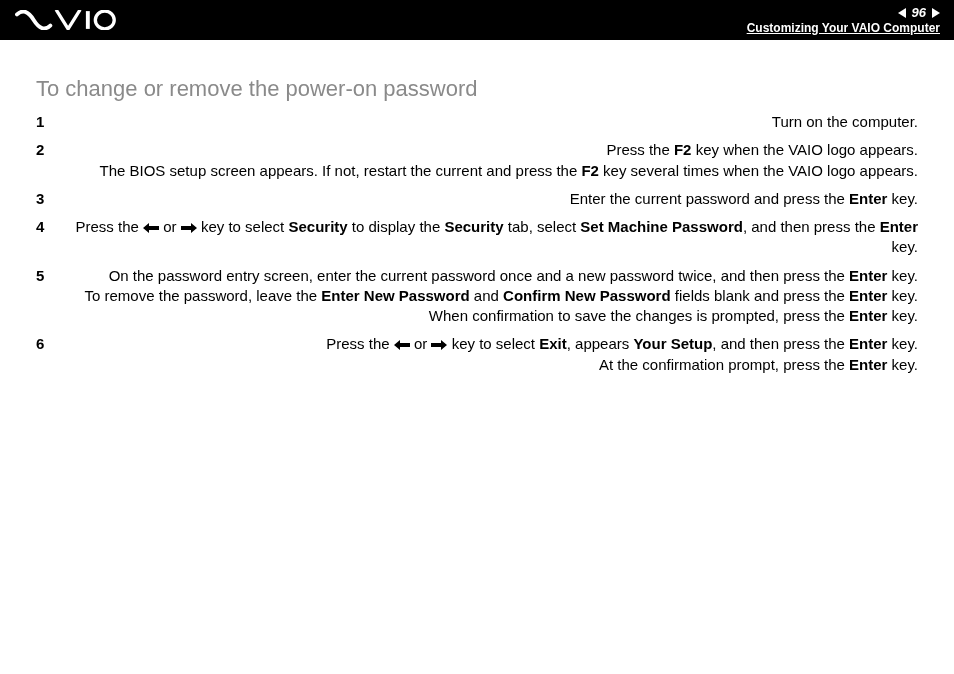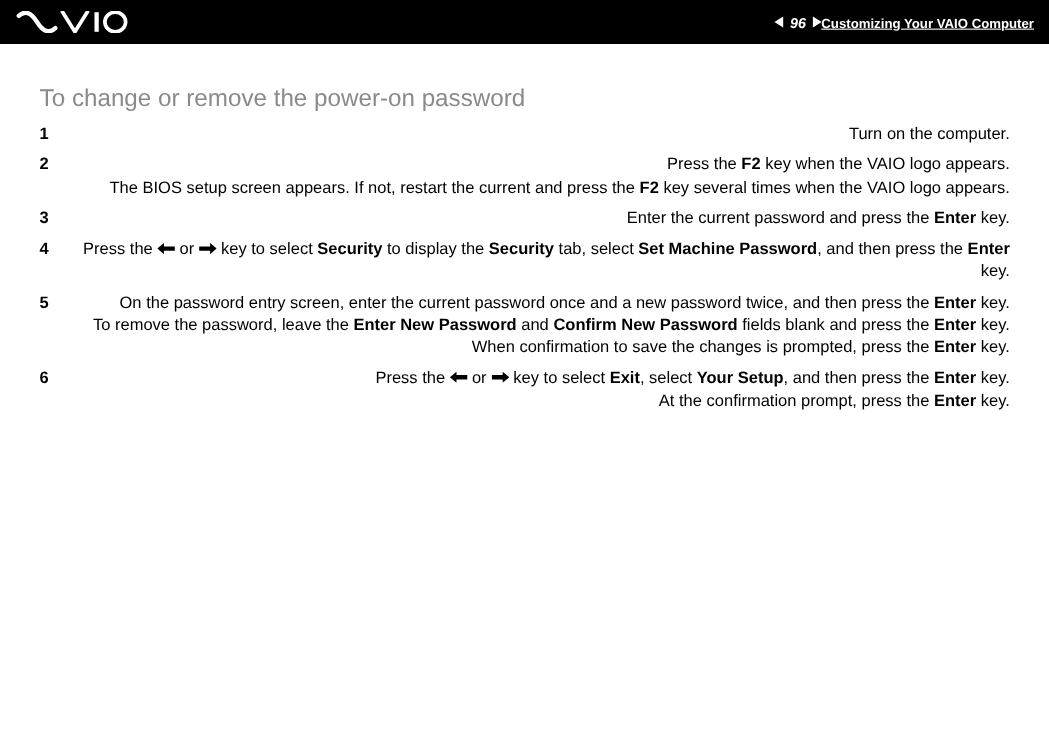--- a/index.html
+++ b/index.html
@@ -22,20 +22,21 @@
     }
     .vaio-logo {
       display: flex;
       align-items: center;
       gap: 0;
       height: 100%;
     }
     .vaio-logo svg { height: 20px; }
     .header-right {
       display: flex;
+      flex-direction: column;
       align-items: flex-end;
       font-size: 11px;
     }
     .page-nav {
       display: flex;
       align-items: center;
       gap: 6px;
       font-style: italic;
       font-weight: bold;
       font-size: 13px;
@@ -130,15 +131,15 @@
       <li><span>Press the </span><span class="arrow-key"><svg width="16" height="10" viewBox="0 0 16 10">
             <path d="M0 5 L6 0 L6 3 L16 3 L16 7 L6 7 L6 10 Z" fill="#000"></path>
           </svg></span><span> or </span><span class="arrow-key"><svg width="16" height="10" viewBox="0 0 16 10">
             <path d="M16 5 L10 0 L10 3 L0 3 L0 7 L10 7 L10 10 Z" fill="#000"></path>
           </svg></span><span> key to select </span><span class="b">Security</span><span> to display the </span><span class="b">Security</span><span> tab, select </span><span class="b">Set Machine Password</span><span>, and then press the </span><span class="b">Enter</span><span> key.</span></li>
       <li><span>On the password entry screen, enter the current password once and a new password twice, and then press the </span><span class="b">Enter</span><span> key.</span><br><span>To remove the password, leave the </span><span class="b">Enter New Password</span><span> and </span><span class="b">Confirm New Password</span><span> fields blank and press the </span><span class="b">Enter</span><span> key.</span><br><span>When confirmation to save the changes is prompted, press the </span><span class="b">Enter</span><span> key.</span></li>
       <li><span>Press the </span><span class="arrow-key"><svg width="16" height="10" viewBox="0 0 16 10">
             <path d="M0 5 L6 0 L6 3 L16 3 L16 7 L6 7 L6 10 Z" fill="#000"></path>
           </svg></span><span> or </span><span class="arrow-key"><svg width="16" height="10" viewBox="0 0 16 10">
             <path d="M16 5 L10 0 L10 3 L0 3 L0 7 L10 7 L10 10 Z" fill="#000"></path>
-          </svg></span><span> key to select </span><span class="b">Exit</span><span>, select </span><span class="b">Your Setup</span><span>, and then press the </span><span class="b">Enter</span><span> key.</span><br><span>At the confirmation prompt, press the </span><span class="b">Enter</span><span> key.</span></li>
+          </svg></span><span> key to select </span><span class="b">Exit</span><span>, appears </span><span class="b">Your Setup</span><span>, and then press the </span><span class="b">Enter</span><span> key.</span><br><span>At the confirmation prompt, press the </span><span class="b">Enter</span><span> key.</span></li>
     </ol>
 </div>
 
 </body></html>

